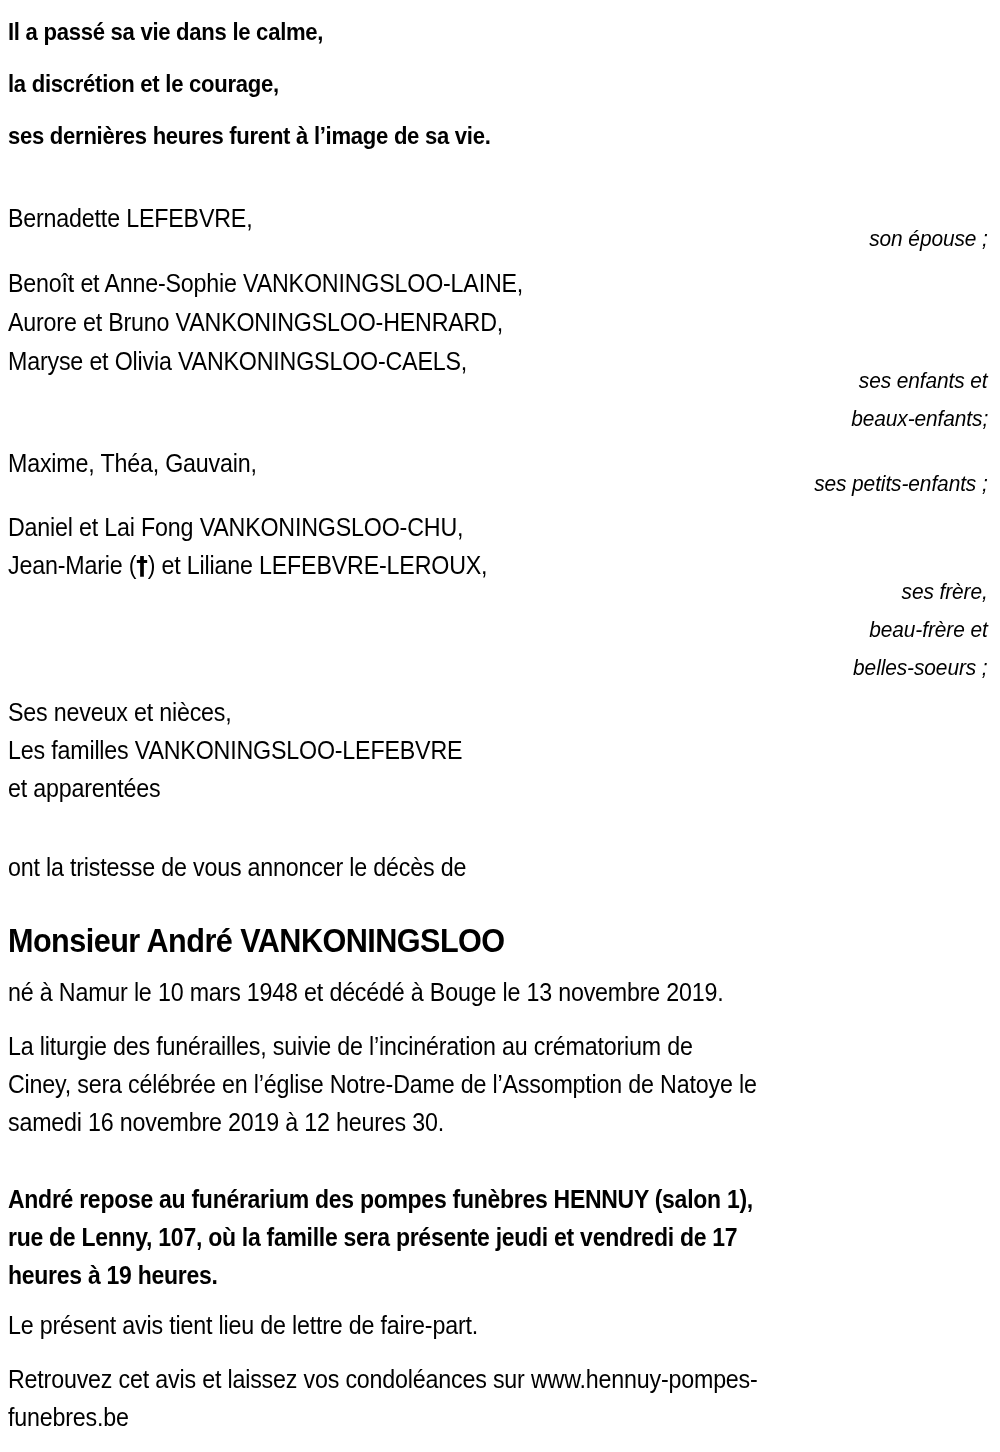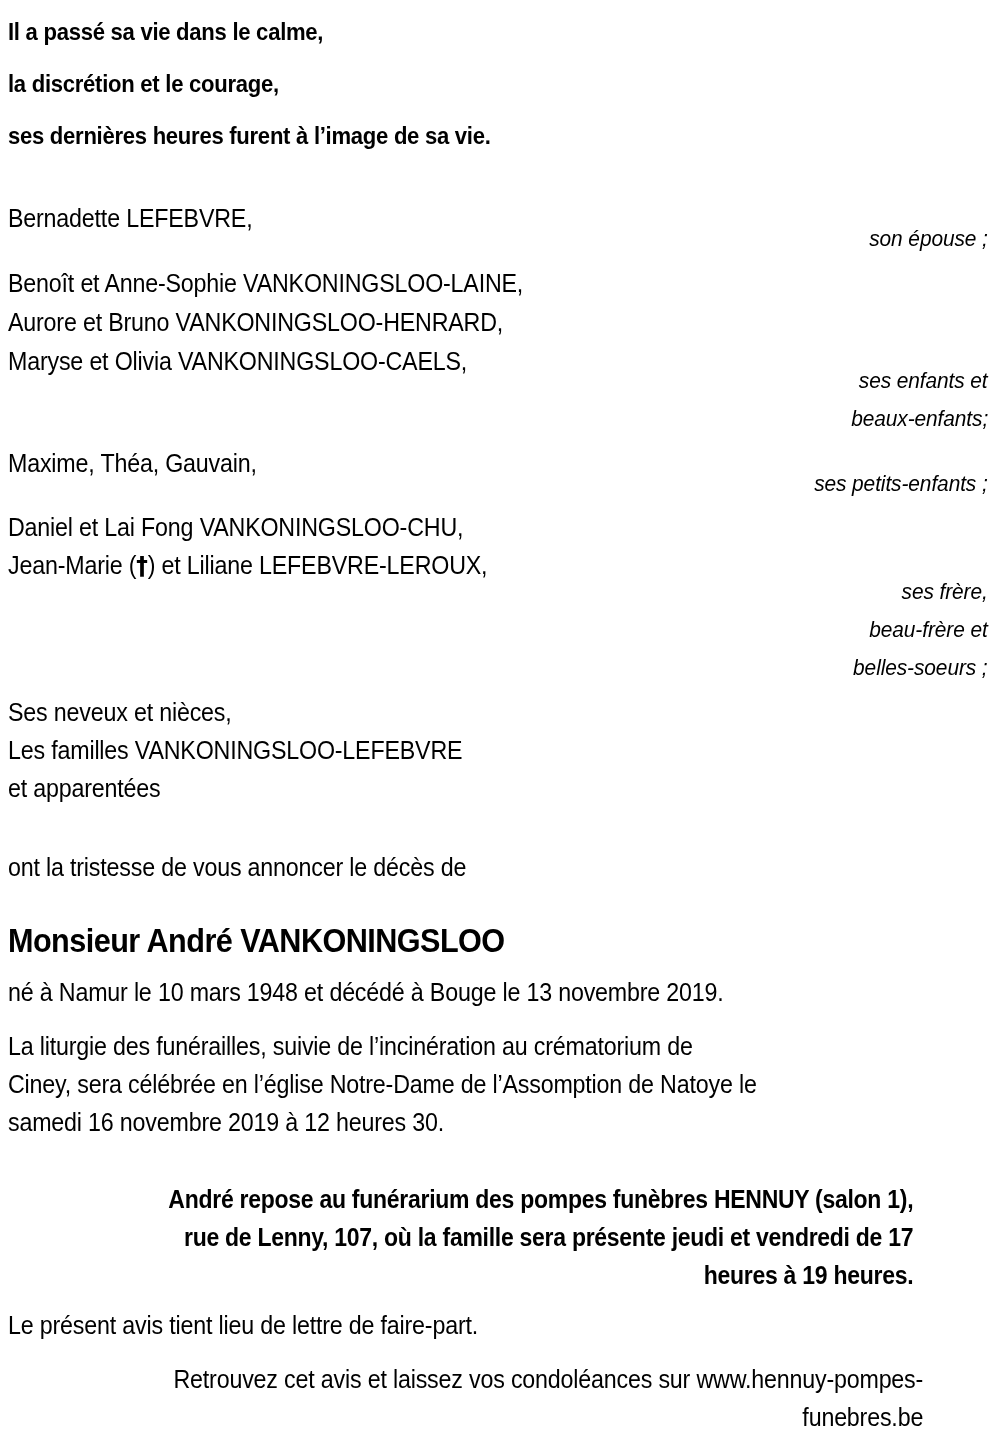--- a/index.html
+++ b/index.html
@@ -134,26 +134,26 @@
   <div class="deceased-name" style="top:921px;">Monsieur André VANKONINGSLOO</div>
 
   <div class="ltext" style="top:977px;">né à Namur le 10 mars 1948 et décédé à Bouge le 13 novembre 2019.</div>
 
   <div class="para" style="top:1027px;">
     <span>La liturgie des funérailles, suivie de l’incinération au crématorium de</span>
     <span>Ciney, sera célébrée en l’église Notre-Dame de l’Assomption de Natoye le</span>
     <span>samedi 16 novembre 2019 à 12 heures 30.</span>
   </div>
 
-  <div class="para bold" style="top:1180px;text-align:right;">
+  <div class="para bold" style="top:1180px;">
     <span>André repose au funérarium des pompes funèbres HENNUY (salon 1),</span>
     <span>rue de Lenny, 107, où la famille sera présente jeudi et vendredi de 17</span>
     <span>heures à 19 heures.</span>
   </div>
 
   <div class="ltext" style="top:1310px;">Le présent avis tient lieu de lettre de faire-part.</div>
 
-  <div class="para" style="top:1360px;text-align:right;">
+  <div class="para" style="top:1360px;">
     <span>Retrouvez cet avis et laissez vos condoléances sur www.hennuy-pompes-</span>
     <span>funebres.be</span>
   </div>
 
 </div>
 
 </body></html>

